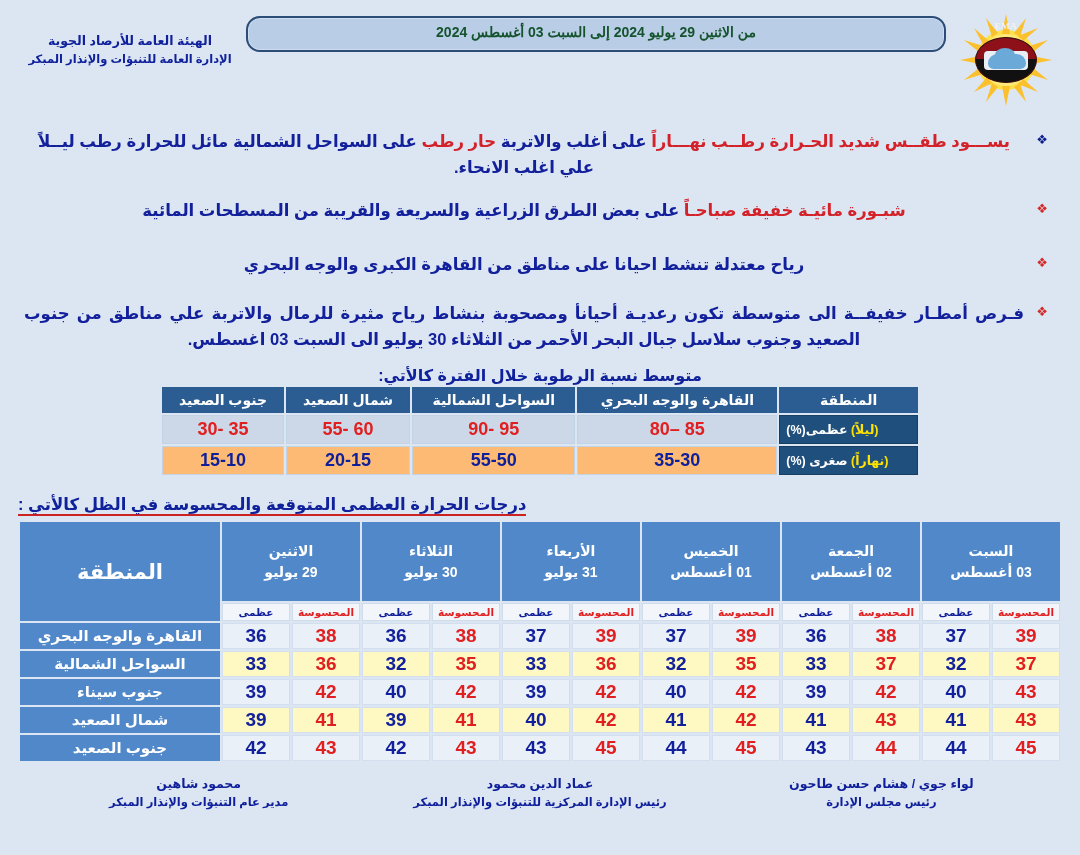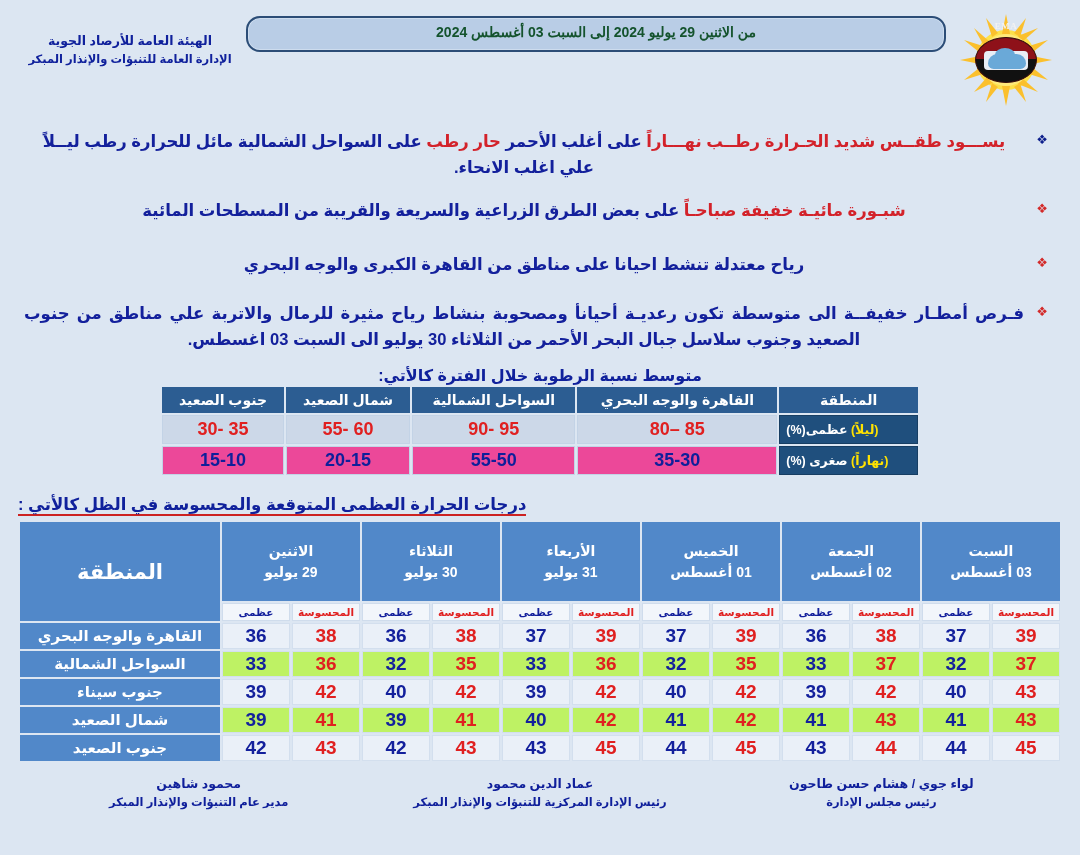--- a/index.html
+++ b/index.html
@@ -205,21 +205,21 @@
   }
   table.hum td.rowlabel .yellow { color: #ffe200; }
   table.hum td.val {
     text-align: center;
     font-size: 18px;
     font-weight: bold;
     padding: 3px 6px;
     border: 1px solid #c3d3e6;
   }
   table.hum tr.max td.val { background: #ccd8e8; color: #e02020; }
-  table.hum tr.min td.val { background: #ec4899; color: #0e1f9a; }
+  table.hum tr.min td.val { background: #fdba74; color: #0e1f9a; }
 
   
   .temp-section { margin-top: 18px; padding: 0 18px; }
   .temp-caption {
     text-align: left;
     color: #10219c;
     font-weight: bold;
     font-size: 16.5px;
     margin-bottom: 6px;
   }
@@ -277,21 +277,21 @@
   table.temp td.v {
     text-align: center;
     font-size: 19px;
     font-weight: bold;
     padding: 1px 2px;
     border: 1px solid #d3dfee;
   }
   table.temp td.v.max  { color: #13209c; }
   table.temp td.v.felt { color: #e02020; }
   table.temp tr.odd td.v  { background: #eaf0f8; }
-  table.temp tr.even td.v { background: #bef264; }
+  table.temp tr.even td.v { background: #fef9c3; }
 
   
   .footer {
     display: flex;
     justify-content: space-between;
     align-items: flex-start;
     padding: 6px 28px 0 28px;
     margin-top: 6px;
   }
   .sig {
@@ -350,21 +350,21 @@
 
   <div class="org">
     <div class="l1">الهيئة العامة للأرصاد الجوية</div>
     <div class="l2">الإدارة العامة للتنبؤات والإنذار المبكر</div>
   </div>
 </div>
 
 <div class="bullets">
   <div class="bullet-row r1">
     <div class="bullet-mark navy">❖</div>
-    <div class="bullet-text b1"><span class="red">يســـود طقــس شديد الحـرارة رطــب نهـــاراً </span><span class="navy">على أغلب الأحمر </span><span class="red">حار رطب </span><span class="navy">على السواحل الشمالية مائل للحرارة رطب ليــلاً علي اغلب الانحاء.</span></div>
+    <div class="bullet-text b1"><span class="red">يســـود طقــس شديد الحـرارة رطــب نهـــاراً </span><span class="navy">على أغلب والاتربة </span><span class="red">حار رطب </span><span class="navy">على السواحل الشمالية مائل للحرارة رطب ليــلاً علي اغلب الانحاء.</span></div>
   </div>
   <div class="bullet-row r2">
     <div class="bullet-mark red">❖</div>
     <div class="bullet-text b2"><span class="red">شبـورة مائيـة خفيفة صباحـاً </span><span class="navy">على بعض الطرق الزراعية والسريعة والقريبة من المسطحات المائية</span></div>
   </div>
   <div class="bullet-row r3">
     <div class="bullet-mark red">❖</div>
     <div class="bullet-text b3"><span class="navy">رياح معتدلة تنشط احيانا على مناطق من القاهرة الكبرى والوجه البحري</span></div>
   </div>
   <div class="bullet-row r4">

